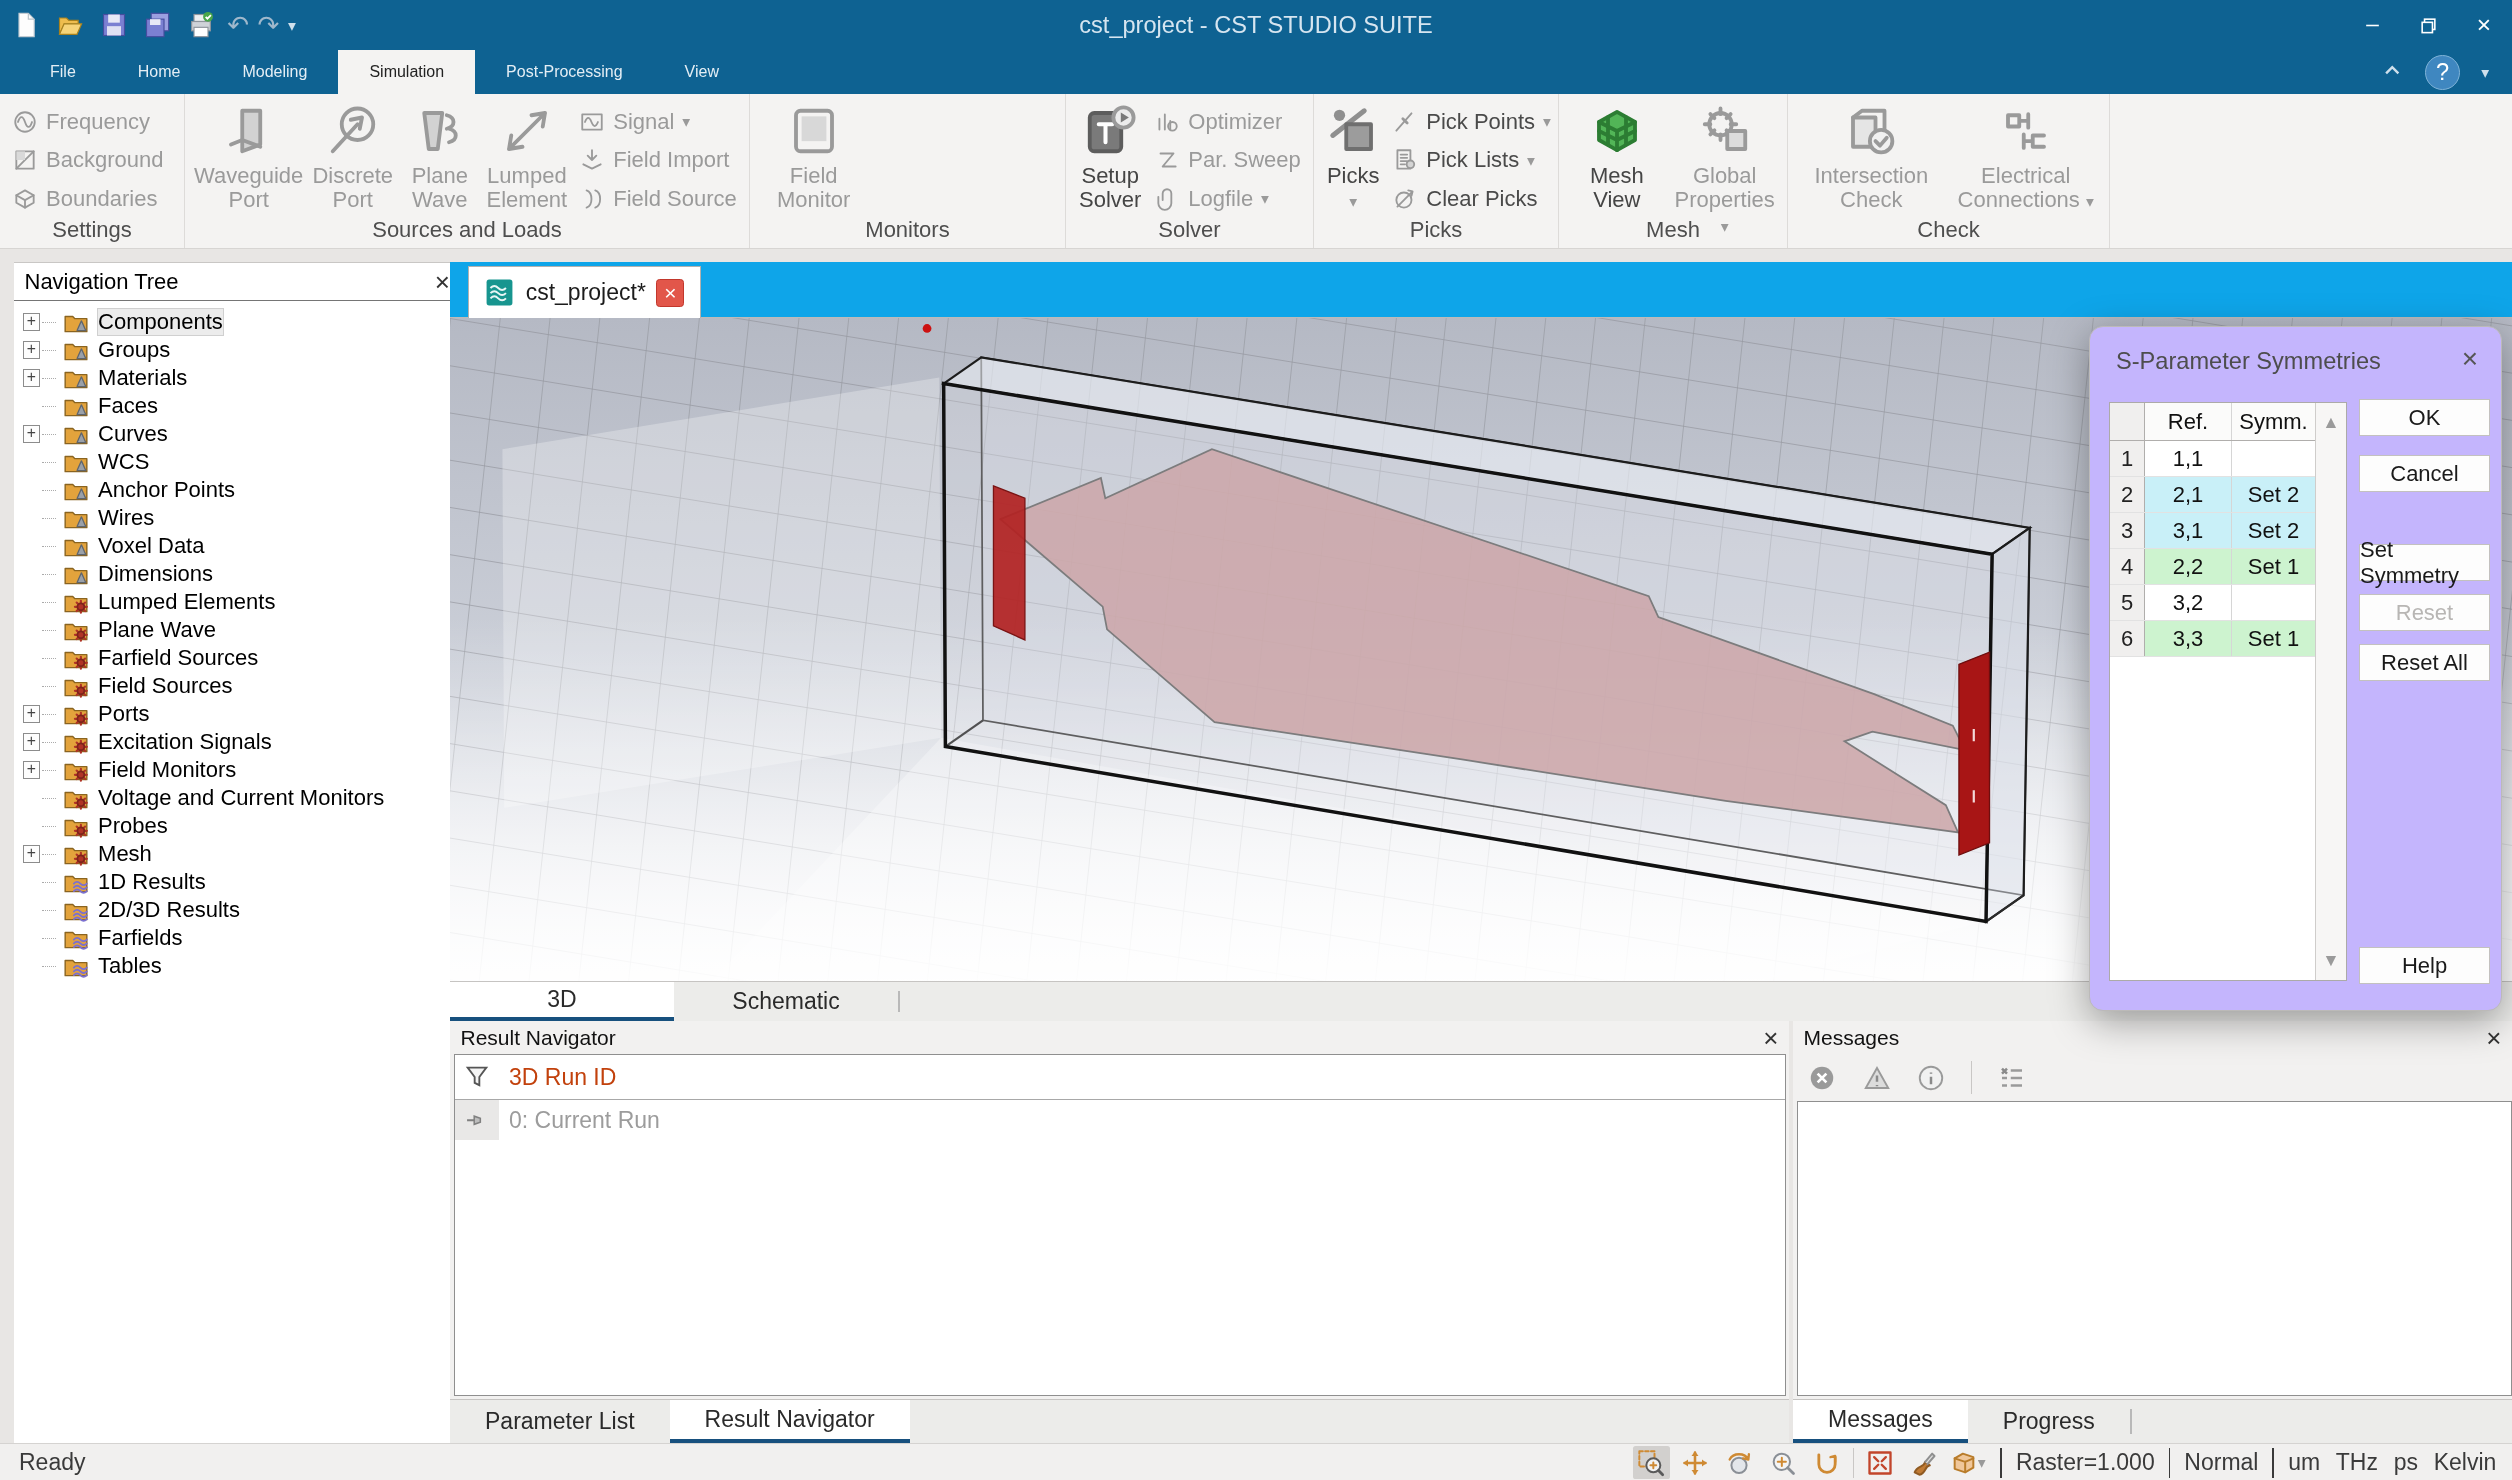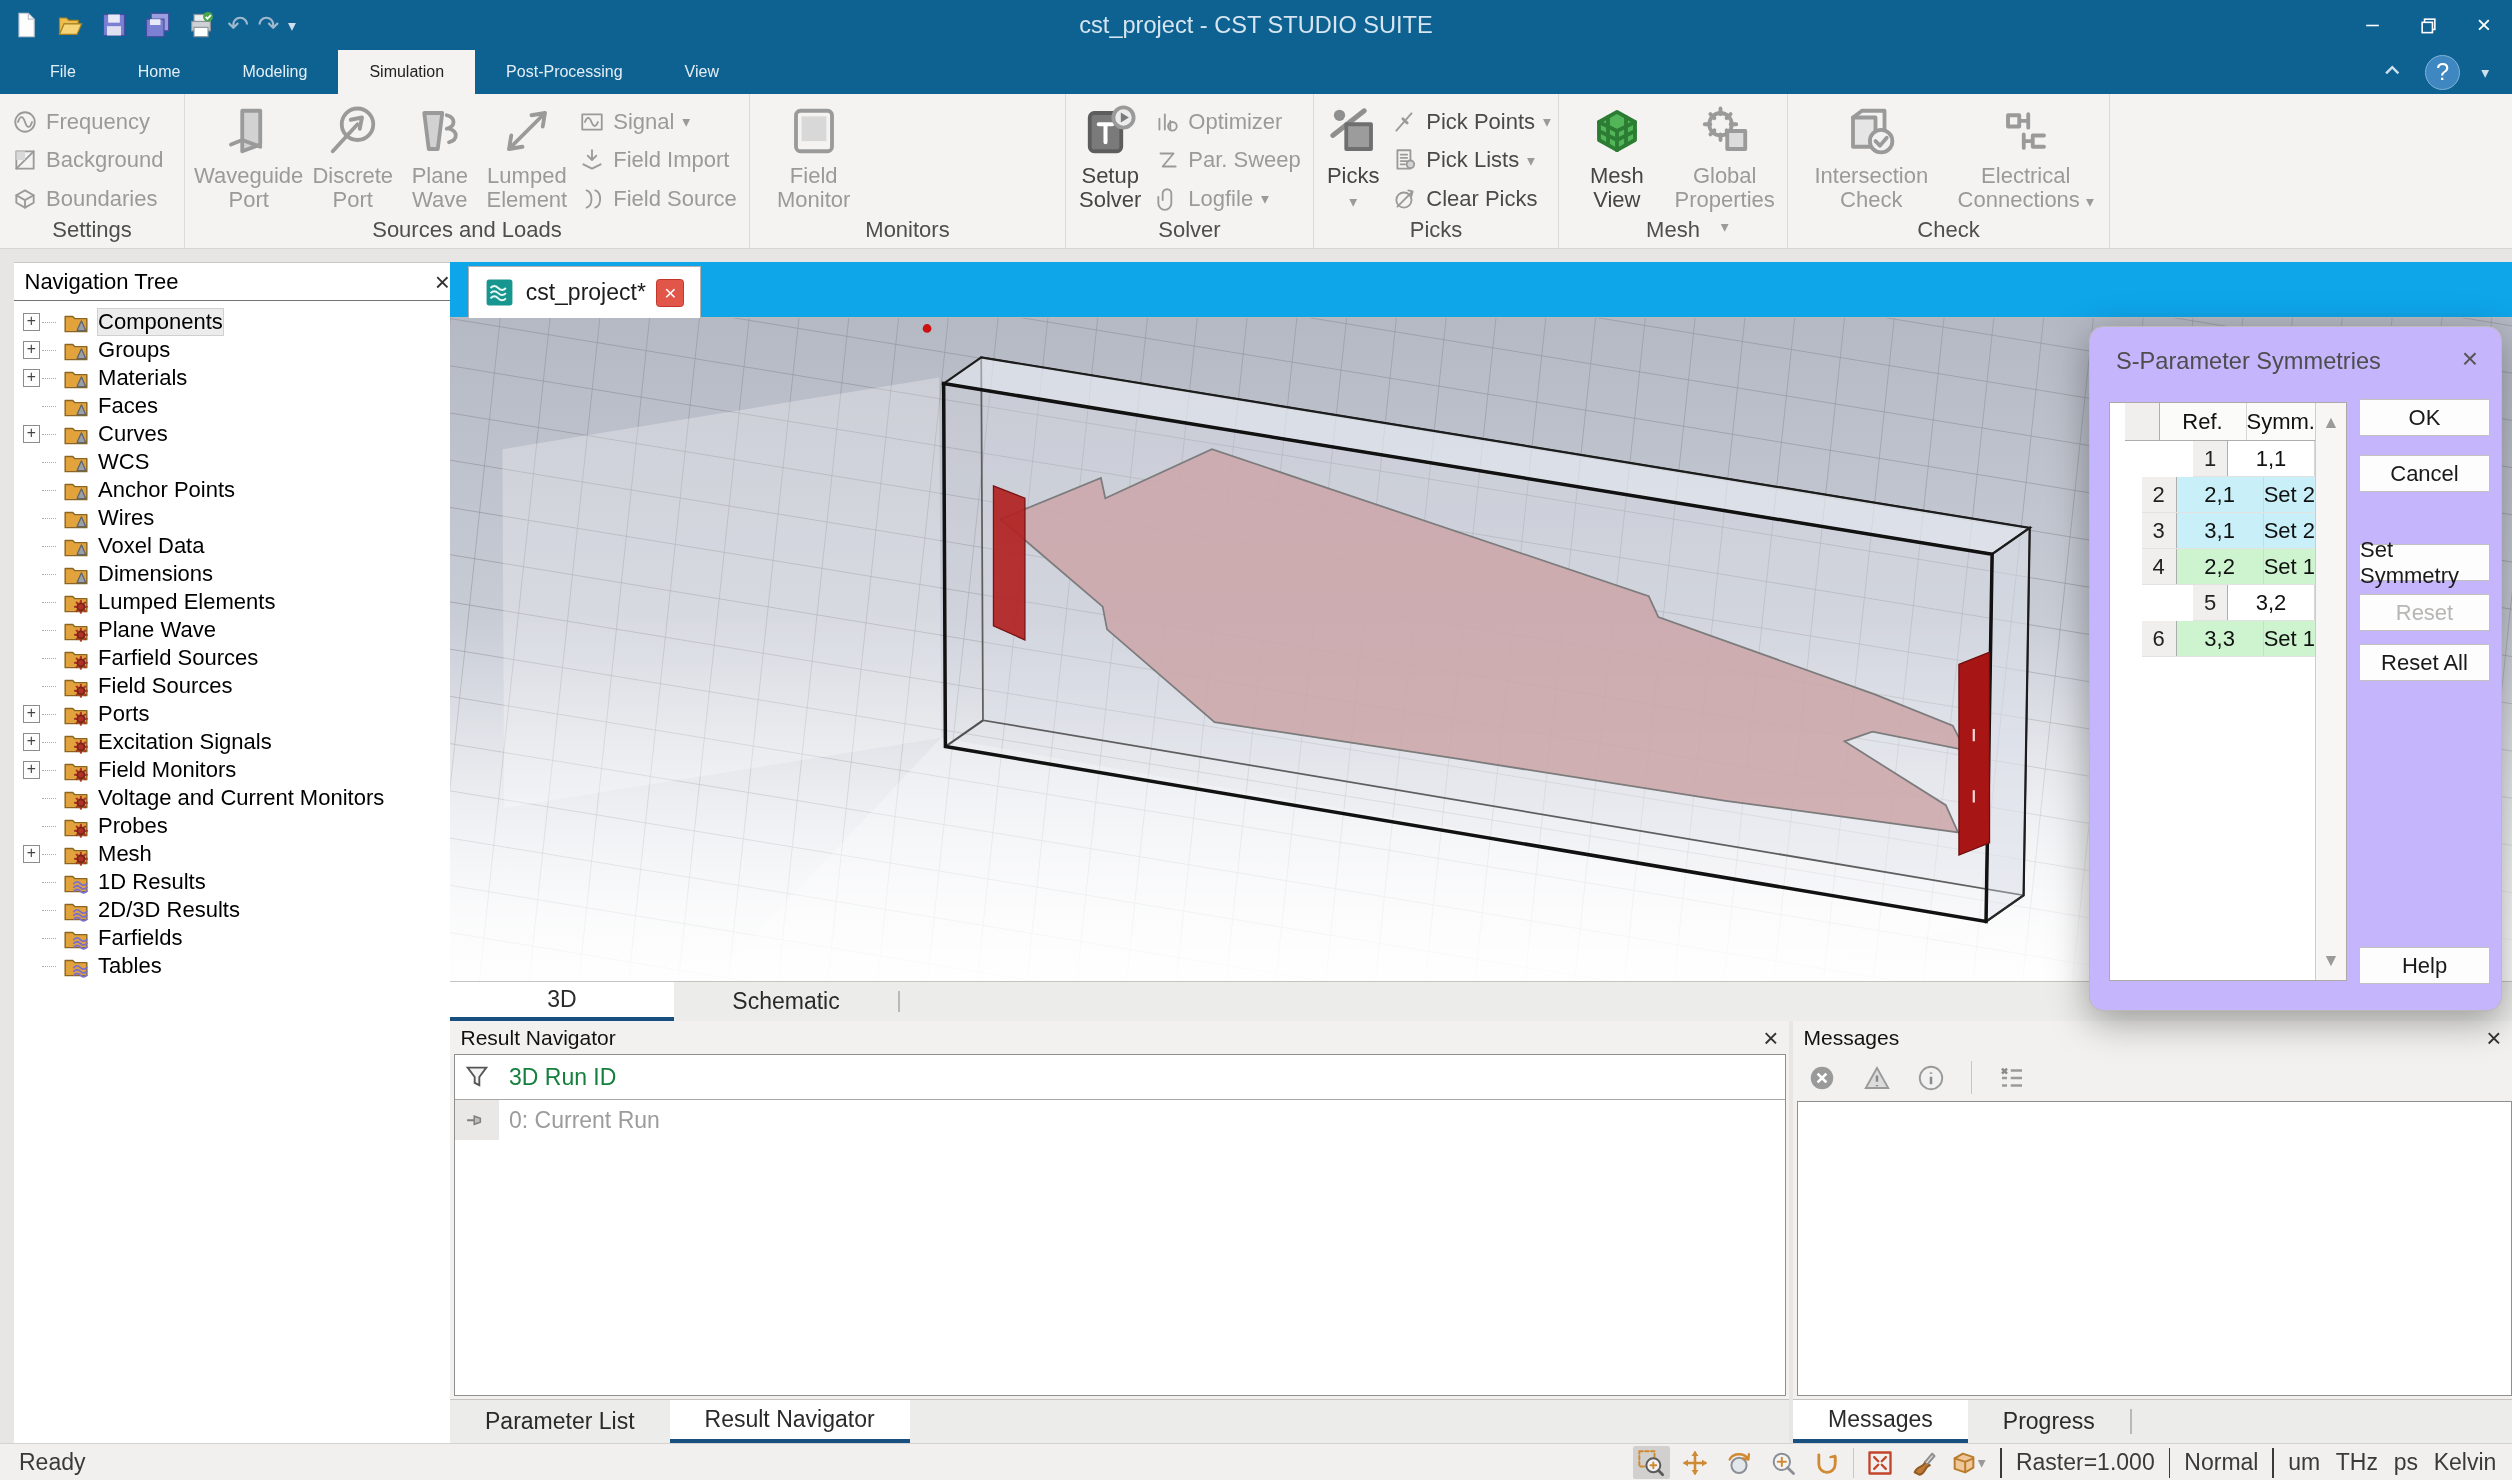--- a/index.html
+++ b/index.html
@@ -73,21 +73,21 @@
   .vtab.active { background:#fff; border-bottom:4.4px solid #17507e; }
   .vdiv { width:1.7px; background:#b9b9b9; margin:8.7px 0; }
 
   
   .rn-panel { position:absolute; left:450px; top:1021px; width:1339px; height:378px; background:#f2f1f0; }
   .p-head { height:33px; display:flex; align-items:center; justify-content:space-between; padding:0 10.5px; font-size:21px; color:#111; background:#f2f1f0; }
   .rn-body { position:absolute; left:3.5px; right:3.5px; top:33px; bottom:3.5px; border:1.7px solid #8f8f8f; background:#fff; }
   .rn-row1 { display:flex; align-items:stretch; height:45px; border-bottom:1.7px solid #a8a8a8; }
   .rn-fcol { width:44px; display:flex; align-items:center; justify-content:center; border-right:0px; }
   .rn-fcol svg { width:28px; height:28px; }
-  .rn-row1 .lbl { display:flex; align-items:center; font-size:23px; color:#15803d; padding-left:10.5px; }
+  .rn-row1 .lbl { display:flex; align-items:center; font-size:23px; color:#c2410c; padding-left:10.5px; }
   .rn-row2 { display:flex; align-items:stretch; height:40px; }
   .rn-pincol { width:44px; background:#e9e8e7; display:flex; align-items:center; justify-content:center; }
   .rn-pincol svg { width:24.5px; height:24.5px; }
   .rn-row2 .lbl { display:flex; align-items:center; font-size:23px; color:#9c9c9c; padding-left:10.5px; }
 
   
   .msg-panel { position:absolute; left:1793px; top:1021px; right:0; height:378px; background:#f2f1f0; }
   .msg-toolbar { height:47px; display:flex; align-items:center; gap:24.5px; padding:0 14px; background:#f2f1f0; }
   .msg-toolbar svg { width:30px; height:30px; }
   .msg-sep { width:1.7px; height:33px; background:#c9c7c5; }
@@ -109,21 +109,21 @@
   .tool.active { background:#d2d0ce; }
   .tool-sep { width:1.7px; height:30px; background:#c9c7c5; }
   .st-div { width:1.7px; height:30px; background:#3a3a3a; }
   .st-units { display:flex; gap:15.7px; }
 
   
   .dialog { position:absolute; left:2089px; top:326px; width:413px; height:685px; background:#c4b5fd; border:0.9px solid #bcbab8; border-radius:14px; box-shadow:0 10.5px 38px rgba(0,0,0,0.35); z-index:20; }
   .dlg-title { position:absolute; left:26px; top:21px; font-size:23.6px; color:#4d4d4d; }
   .dlg-x { position:absolute; right:23px; top:15.7px; font-size:28px; color:#555; }
   .dtable { position:absolute; left:19px; top:75px; width:238px; height:579px; background:#fff; border:1.7px solid #acaaa8; display:flex; }
-  .dgrid { flex:1; display:flex; flex-direction:column;align-items:flex-end; }
+  .dgrid { flex:1; display:flex; flex-direction:column; }
   .dhrow { display:flex; height:38px; border-bottom:1.7px solid #b0aeac; background:#fbfbfa; }
   .drow { display:flex; height:36px; border-bottom:1.7px solid #e2e2e2; }
   .dc { display:flex; align-items:center; justify-content:center; font-size:22px; color:#111; }
   .c-num { width:35px; background:#f0efee; border-right:1.7px solid #b0aeac; color:#222; }
   .c-ref { width:87px; border-right:1.7px solid #d6d6d6; }
   .c-sym { flex:1; }
   .hl-cyan { background:#c9f0f8; }
   .hl-green { background:#cdf3cf; }
   .dscroll { width:31px; border-left:1.7px solid #cfcdcb; background:#f7f6f5; display:flex; flex-direction:column; justify-content:space-between; align-items:center; padding:8.7px 0; color:#9a9a9a; font-size:17.5px; }
   .dbtn { position:absolute; left:269px; width:131px; height:37px; background:#fdfdfd; border:0.9px solid #c3c1bf; border-radius:0; font-size:22px; color:#1a1a1a; display:flex; align-items:center; justify-content:center; }

